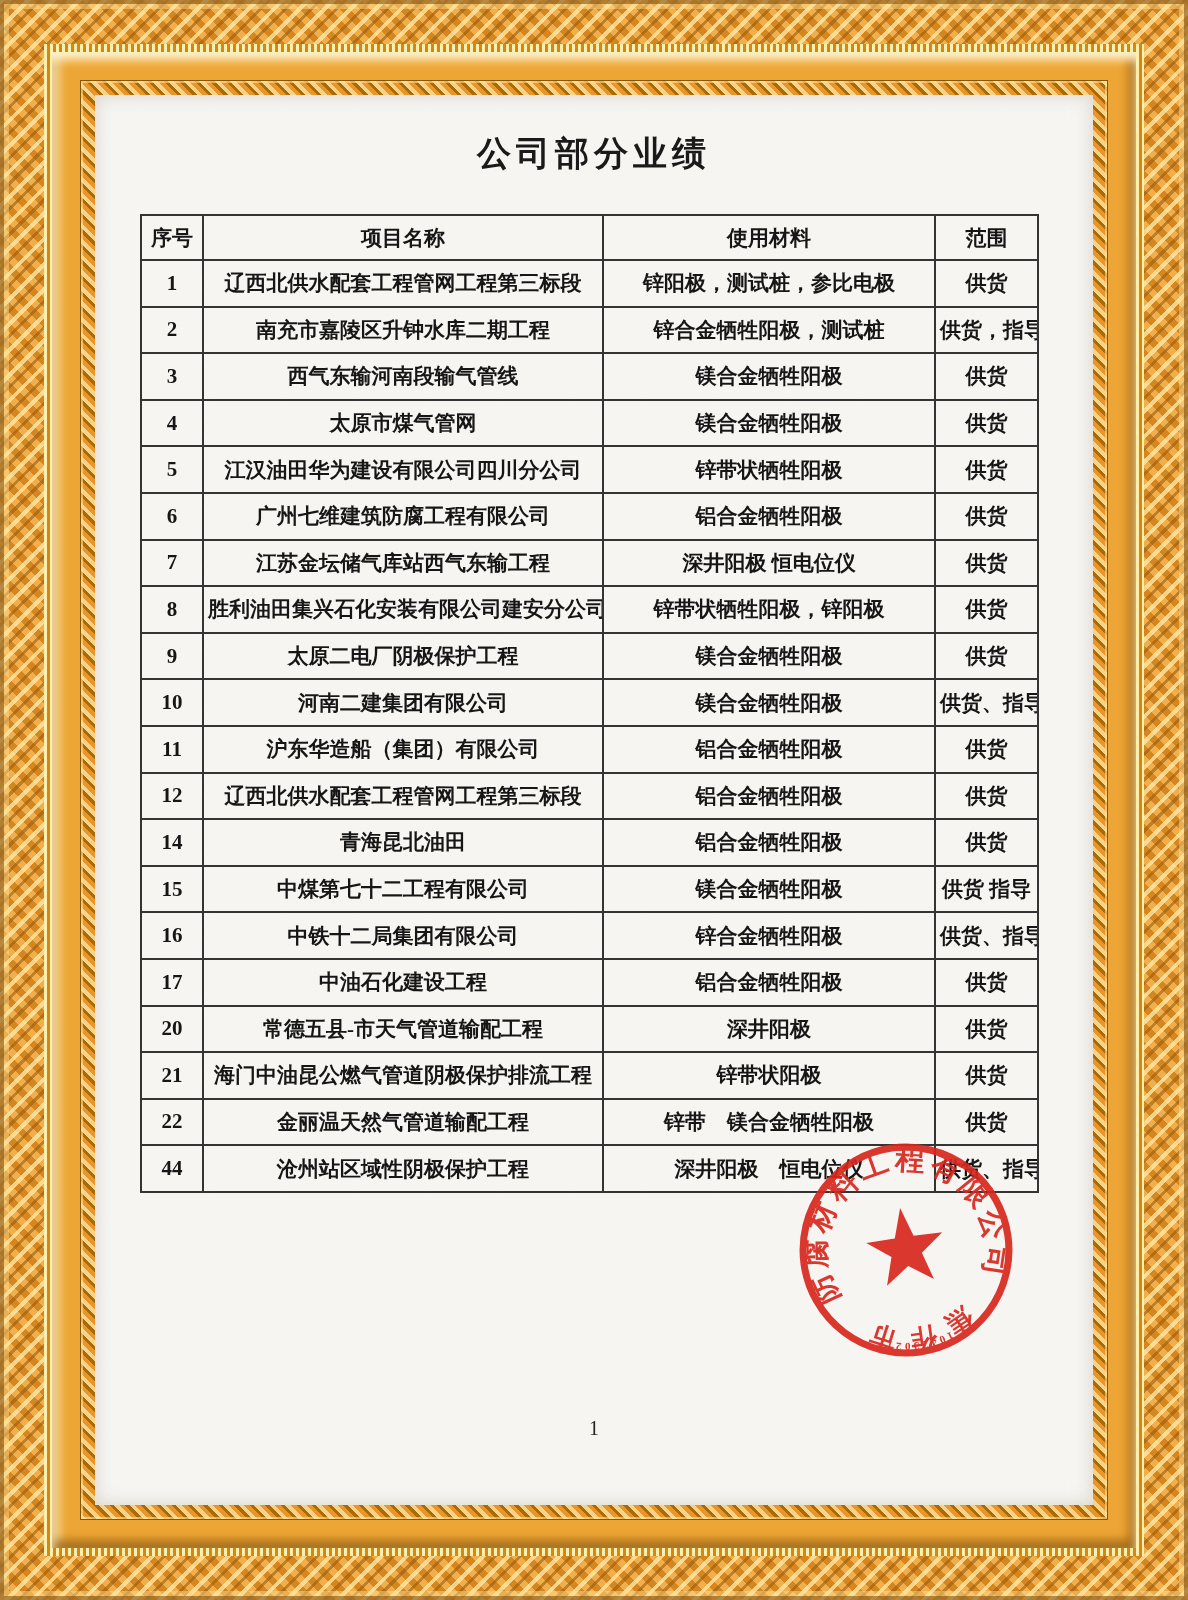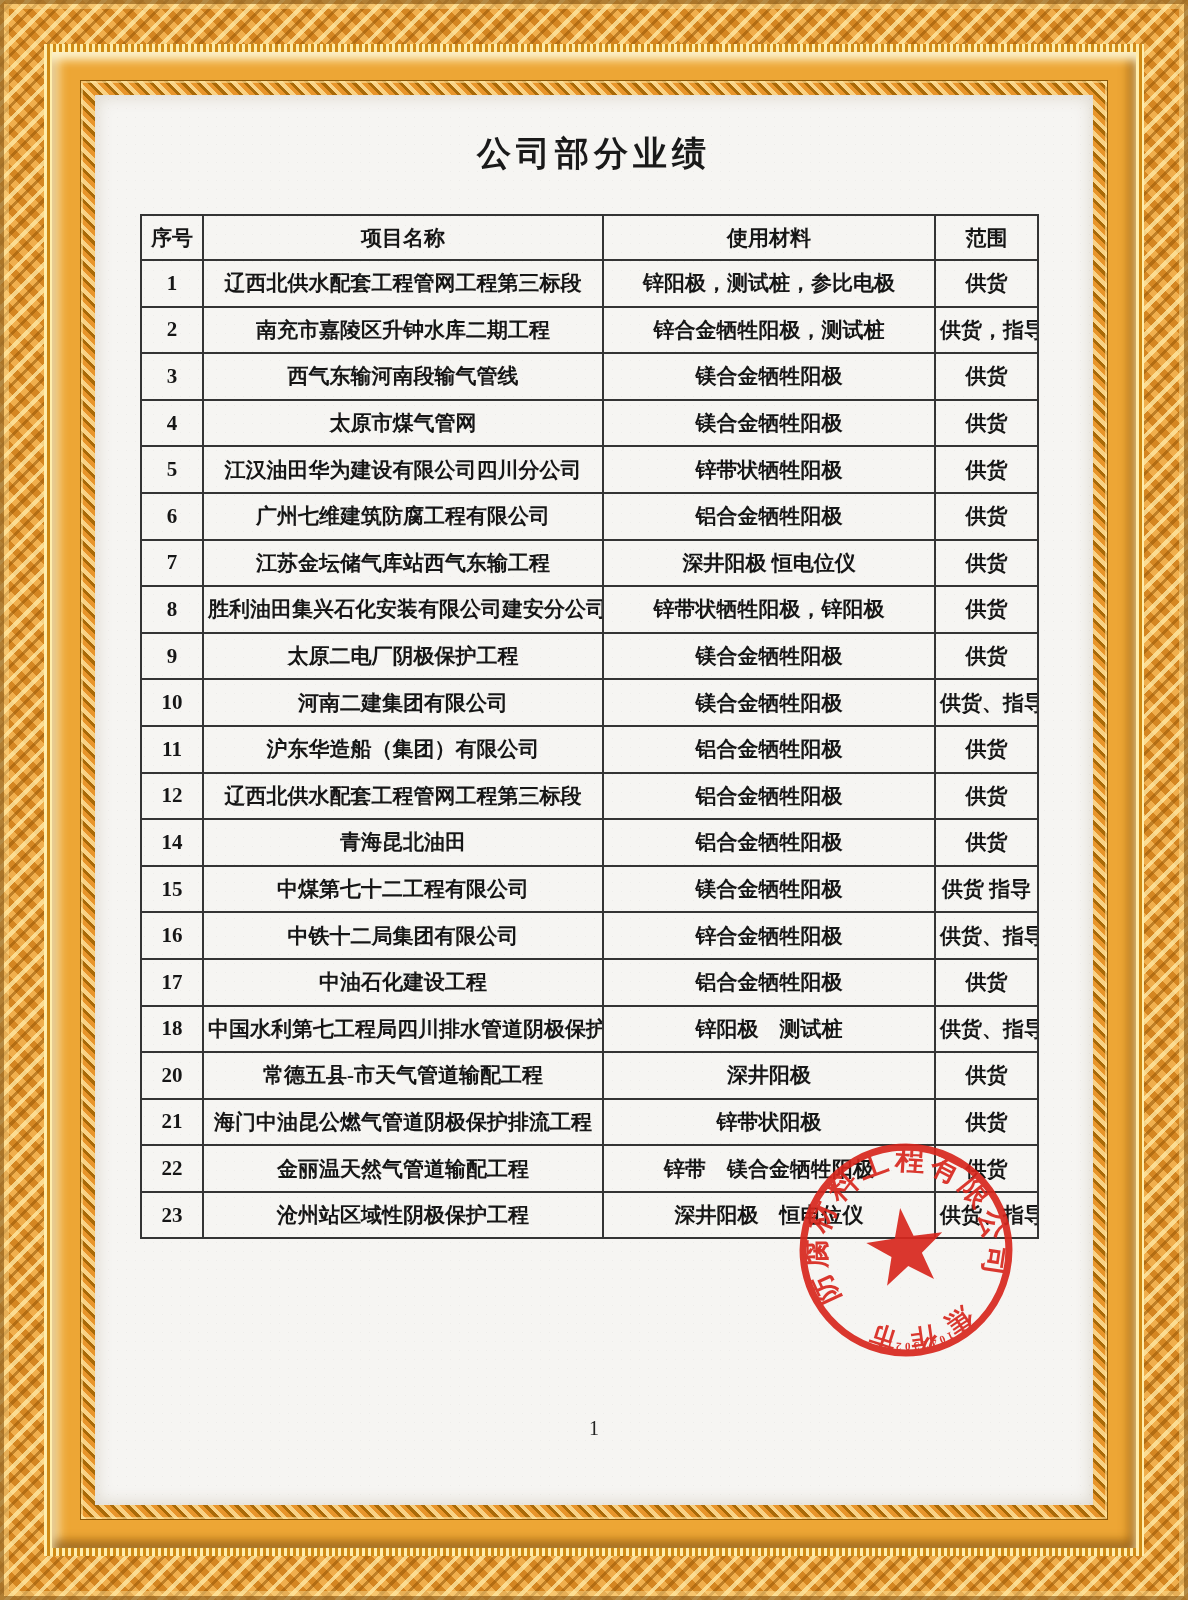--- a/index.html
+++ b/index.html
@@ -173,45 +173,39 @@
                         <td>锌合金牺牲阳极</td>
                         <td>供货、指导</td>
                       </tr>
                       <tr>
                         <td>17</td>
                         <td>中油石化建设工程</td>
                         <td>铝合金牺牲阳极</td>
                         <td>供货</td>
                       </tr>
                       <tr>
-                        <td>18</td>
-                        <td>中国水利第七工程局四川排水管道阴极保护</td>
-                        <td>锌阳极　测试桩</td>
-                        <td>供货、指导</td>
-                      </tr>
-                      <tr>
                         <td>20</td>
                         <td>常德五县-市天气管道输配工程</td>
                         <td>深井阳极</td>
                         <td>供货</td>
                       </tr>
                       <tr>
                         <td>21</td>
                         <td>海门中油昆公燃气管道阴极保护排流工程</td>
                         <td>锌带状阳极</td>
                         <td>供货</td>
                       </tr>
                       <tr>
                         <td>22</td>
                         <td>金丽温天然气管道输配工程</td>
                         <td>锌带　镁合金牺牲阳极</td>
                         <td>供货</td>
                       </tr>
                       <tr>
-                        <td>23</td>
+                        <td>44</td>
                         <td>沧州站区域性阴极保护工程</td>
                         <td>深井阳极　恒电位仪</td>
                         <td>供货、指导</td>
                       </tr>
                     </tbody>
                 </table>
               </div>
 
               <div class="page-number">1</div>
 

